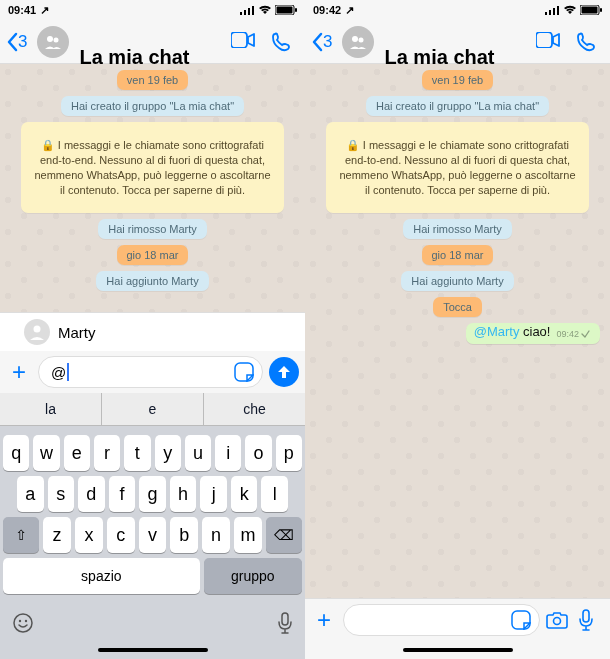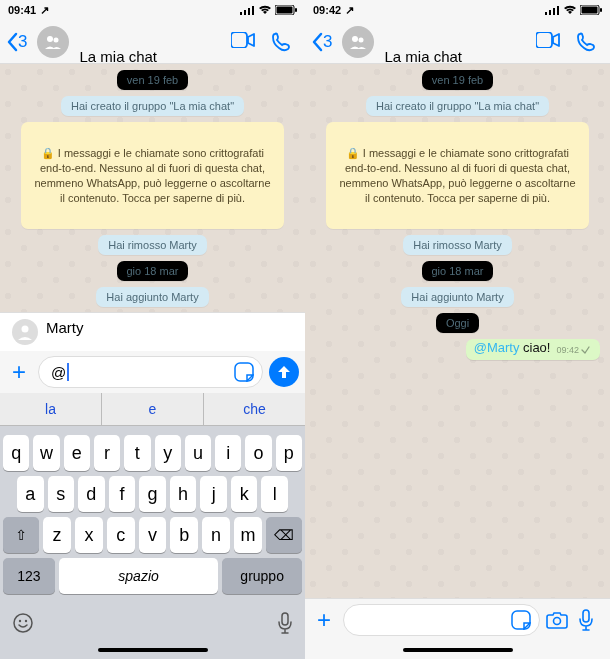--- a/index.html
+++ b/index.html
@@ -5,53 +5,53 @@
   * { box-sizing: border-box; margin: 0; padding: 0; font-family: -apple-system, "Helvetica Neue", Arial, sans-serif; }
   body { width: 610px; height: 659px; display: flex; background: #333; }
   .screen { width: 305px; height: 659px; display: flex; flex-direction: column; background: #ece5dd; position: relative; overflow: hidden; }
   .statusbar { height: 20px; background: #f6f6f6; display: flex; align-items: center; justify-content: space-between; padding: 0 8px; font-size: 11px; font-weight: 600; color: #000; }
   .sb-left { display: flex; align-items: center; gap: 4px; }
   .sb-right { display: flex; align-items: center; gap: 3px; }
   .header { height: 44px; background: #f6f6f6; border-bottom: 1px solid #ddd; display: flex; align-items: center; padding: 0 6px; gap: 4px; }
   .back { display: flex; align-items: center; color: #007aff; font-size: 17px; gap: 0px; }
   .avatar { width: 32px; height: 32px; border-radius: 50%; background: #c0c0c0; display: flex; align-items: center; justify-content: center; margin: 0 6px; }
   .title-block { flex: 1; line-height: 1.1; }
-  .title { font-size: 15px; font-weight: 400; color: #000; margin-top: 47px; }
+  .title { font-size: 20px; font-weight: 700; color: #000; margin-top: 47px; }
   .subtitle { font-size: 15px; color: #8a8a8a; }
   .header-icons { display: flex; gap: 16px; color: #007aff; padding-right: 8px; }
   .chat-body { flex: 1; overflow: hidden; position: relative; padding: 6px 10px; display: flex; flex-direction: column; gap: 6px; align-items: center; background-color: #e5ddd5; }
   .chat-body::before { content:""; position:absolute; inset:0;
     background-image:
      radial-gradient(circle at 8px 8px, rgba(0,0,0,.03) 3px, transparent 3px),
      radial-gradient(circle at 24px 24px, rgba(0,0,0,.03) 3px, transparent 3px);
     background-size: 32px 32px; opacity:.9; }
   .pill { position: relative; background: #d4eaf4; color: #4f6b78; font-size: 11px; padding: 4px 10px; border-radius: 7px; max-width: 88%; text-align: center; box-shadow: 0 1px 0 rgba(0,0,0,.05); }
-  .date-pill { background: #000000; border-radius: 7px; }
-  .encrypt-box { position: relative; background: #fdf3c5; color: #54492a; font-size: 11px; padding: 24px 10px; border-radius: 7px; max-width: 92%; text-align: center; line-height: 1.35; box-shadow: 0 1px 0 rgba(0,0,0,.05); }
+  .date-pill { background: #fdba74; border-radius: 7px; }
+  .encrypt-box { position: relative; background: #fdf3c5; color: #54492a; font-size: 11px; padding: 16px 10px; border-radius: 7px; max-width: 92%; text-align: center; line-height: 1.35; box-shadow: 0 1px 0 rgba(0,0,0,.05); }
   .bubble-out { align-self: flex-end; background: #dcf8c6; border-radius: 7px; padding: 1px 7px 5px 8px; font-size: 13px; color: #111; position: relative; box-shadow: 0 1px 0 rgba(0,0,0,.08); display: flex; align-items: flex-end; gap: 6px; }
   .mention { color: #34b7f1; }
   .msg-meta { font-size: 9px; color: #8a9e7e; display: flex; align-items: center; gap: 2px; }
-  .mention-bar { background: #fff; border-top: 1px solid #ddd; padding: 6px 12px; display: flex; align-items: flex-start; gap: 8px; }
+  .mention-bar { background: #fff; border-top: 1px solid #ddd; padding: 6px 24px; display: flex; align-items: center; gap: 8px; }
   .mention-avatar { width: 26px; height: 26px; border-radius: 50%; background: #ddd; display: flex; align-items: center; justify-content: center; }
   .input-row { background: #f6f6f6; display: flex; align-items: center; padding: 5px 6px; gap: 6px; }
   .plus { color: #007aff; font-size: 24px; width: 26px; text-align: center; font-weight: 300; }
   .textfield { flex: 1; background: #fff; border: 1px solid #ddd; border-radius: 18px; height: 32px; display: flex; align-items: center; padding: 0 32px 0 12px; font-size: 15px; color: #000; position: relative; }
   .sticker-inside { position: absolute; right: 8px; top: 50%; transform: translateY(-50%); color: #007aff; }
   .send-btn { width: 30px; height: 30px; border-radius: 50%; background: #007aff; display: flex; align-items: center; justify-content: center; }
   .send-arrow { color: #fff; }
   .cam-icon, .mic-icon { color: #007aff; width: 26px; text-align: center; }
   .smiley-row { background: #d1d4da; height: 36px; display: flex; align-items: center; justify-content: space-between; padding: 0 12px; color: #555; }
   .keyboard { background: #d1d4da; padding: 4px 3px 6px; }
   .k-suggest { display: flex; background: #ececec; border-bottom: 1px solid #bbb; }
-  .k-suggest div { flex: 1; text-align: center; padding: 8px 0; font-size: 14px; color: #1d4ed8; border-right: 1px solid #bbb; }
+  .k-suggest div { flex: 1; text-align: center; padding: 8px 0; font-size: 14px; color: #0f172a; border-right: 1px solid #bbb; }
   .k-suggest div:last-child { border-right: none; }
   .k-row { display: flex; gap: 4px; margin: 5px 0; justify-content: center; }
   .key { background: #fff; border-radius: 5px; box-shadow: 0 1px 0 rgba(0,0,0,.3); height: 36px; flex: 1; display: flex; align-items: center; justify-content: center; font-size: 18px; color: #000; }
   .key.mod { background: #abb0ba; flex: 1.3; font-size: 14px; }
-  .key.space { flex: 4; font-size: 14px; font-style: italic; }
+  .key.space { flex: 4; font-size: 14px; }
   .key.ret { flex: 2; font-size: 14px; background: #abb0ba; }
   .home-ind { height: 18px; display: flex; align-items: center; justify-content: center; background: inherit; }
   .home-bar { width: 110px; height: 4px; background: #000; border-radius: 3px; }
   .screen .home-ind.on-grey { background: #d1d4da; }
   .right-bottom { margin-top: auto; }
   svg { display: block; }
 </style>
 </head>
 <body>
 
@@ -191,21 +191,20 @@
       <div class="key">z</div>
       <div class="key">x</div>
       <div class="key">c</div>
       <div class="key">v</div>
       <div class="key">b</div>
       <div class="key">n</div>
       <div class="key">m</div>
       <div class="key mod">⌫</div>
     </div>
     <div class="k-row">
-      <div class="key mod">123</div>
       <div class="key space">spazio</div>
       <div class="key ret">gruppo</div>
     </div>
   </div>
   <div class="smiley-row">
     <span>
       <svg width="22" height="22" viewBox="0 0 22 22">
           <circle cx="11" cy="11" r="9" fill="none" stroke="#555" stroke-width="1.5"></circle>
           <circle cx="8" cy="9" r="1.2" fill="#555"></circle>
           <circle cx="14" cy="9" r="1.2" fill="#555"></circle>
@@ -288,21 +287,21 @@
     </div>
   </div>
 
   <div class="chat-body">
     <div class="pill date-pill">ven 19 feb</div>
     <div class="pill">Hai creato il gruppo "La mia chat"</div>
     <div class="encrypt-box">🔒 I messaggi e le chiamate sono crittografati end-to-end. Nessuno al di fuori di questa chat, nemmeno WhatsApp, può leggerne o ascoltarne il contenuto. Tocca per saperne di più.</div>
     <div class="pill">Hai rimosso Marty</div>
     <div class="pill date-pill">gio 18 mar</div>
     <div class="pill">Hai aggiunto Marty</div>
-    <div class="pill date-pill">Oggi</div>
+    <div class="pill date-pill">Tocca</div>
     <div class="bubble-out">
       <span>
         <span class="mention">@Marty</span><span> ciao!</span>
       </span>
       <span class="msg-meta">
         <span>09:42</span>
         <svg width="12" height="8" viewBox="0 0 12 8">
             <path d="M1 4 L4 7 L8 1" fill="none" stroke="#8a9e7e" stroke-width="1.3" stroke-linecap="round" stroke-linejoin="round"></path>
           </svg>
       </span>

